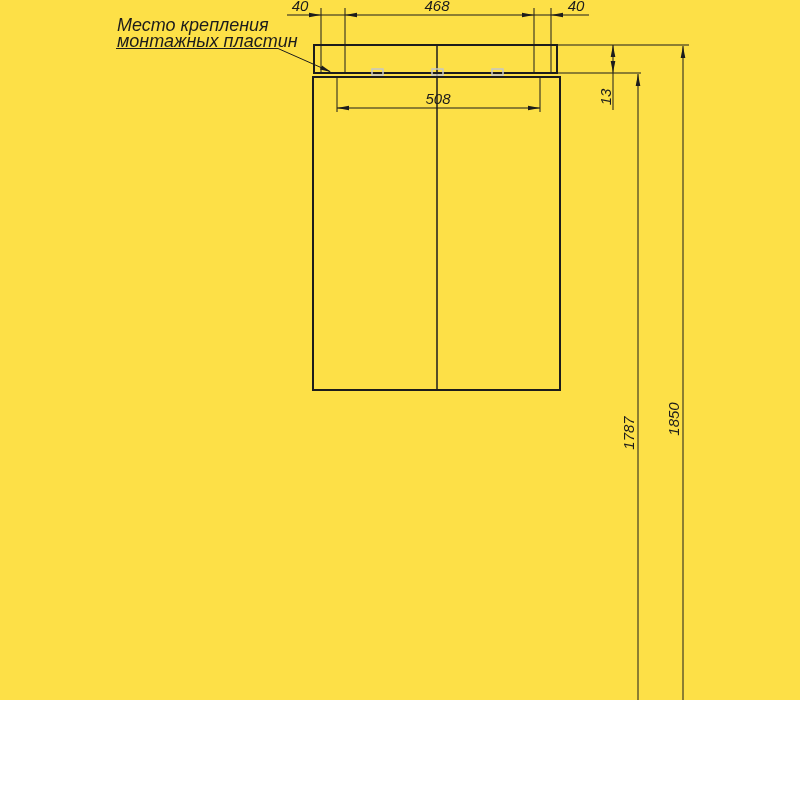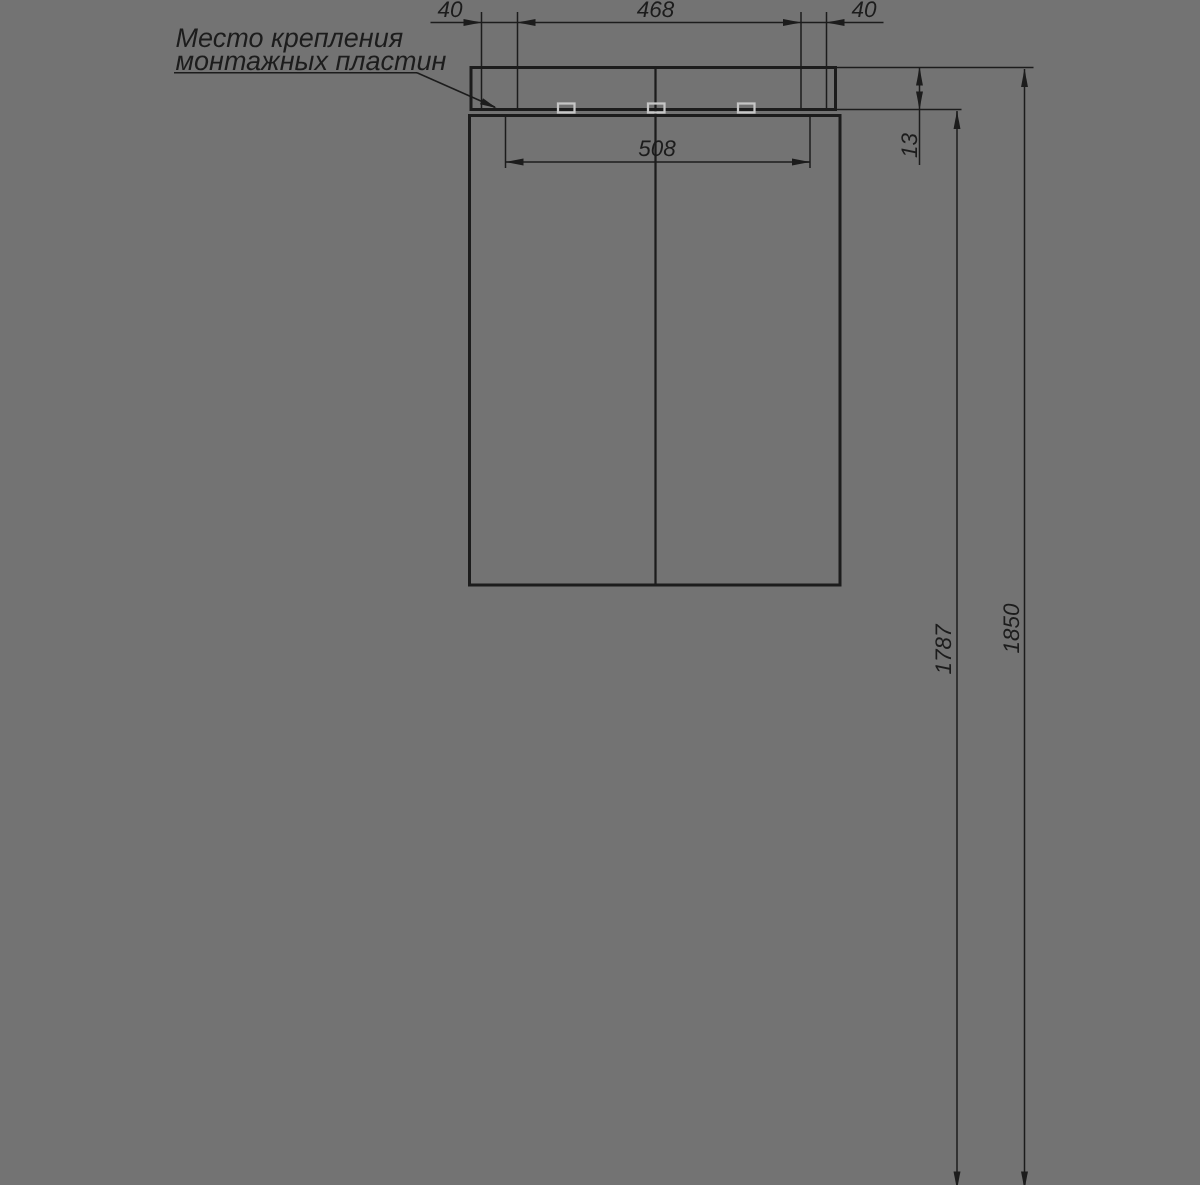--- a/index.html
+++ b/index.html
@@ -4,22 +4,22 @@
 <style>
   html, body {
     margin: 0;
     padding: 0;
     background: #ffffff;
     font-family: "Liberation Sans", sans-serif;
   }
   .canvas {
     position: relative;
     width: 800px;
-    height: 790px;
-    background: #737373;
+    height: 700px;
+    background: #fde047;
     overflow: hidden;
   }
   svg { display: block; }
   .ln   { stroke: #1c1c1c; fill: none; }
   .thin { stroke-width: 1; }
   .mid  { stroke-width: 1.5; }
   .bold { stroke-width: 2; }
   .floor{ stroke-width: 3; }
   .arrow { fill: #1c1c1c; stroke: none; }
   .ghost { stroke: #c6c6c6; fill: none; stroke-width: 1.5; }

